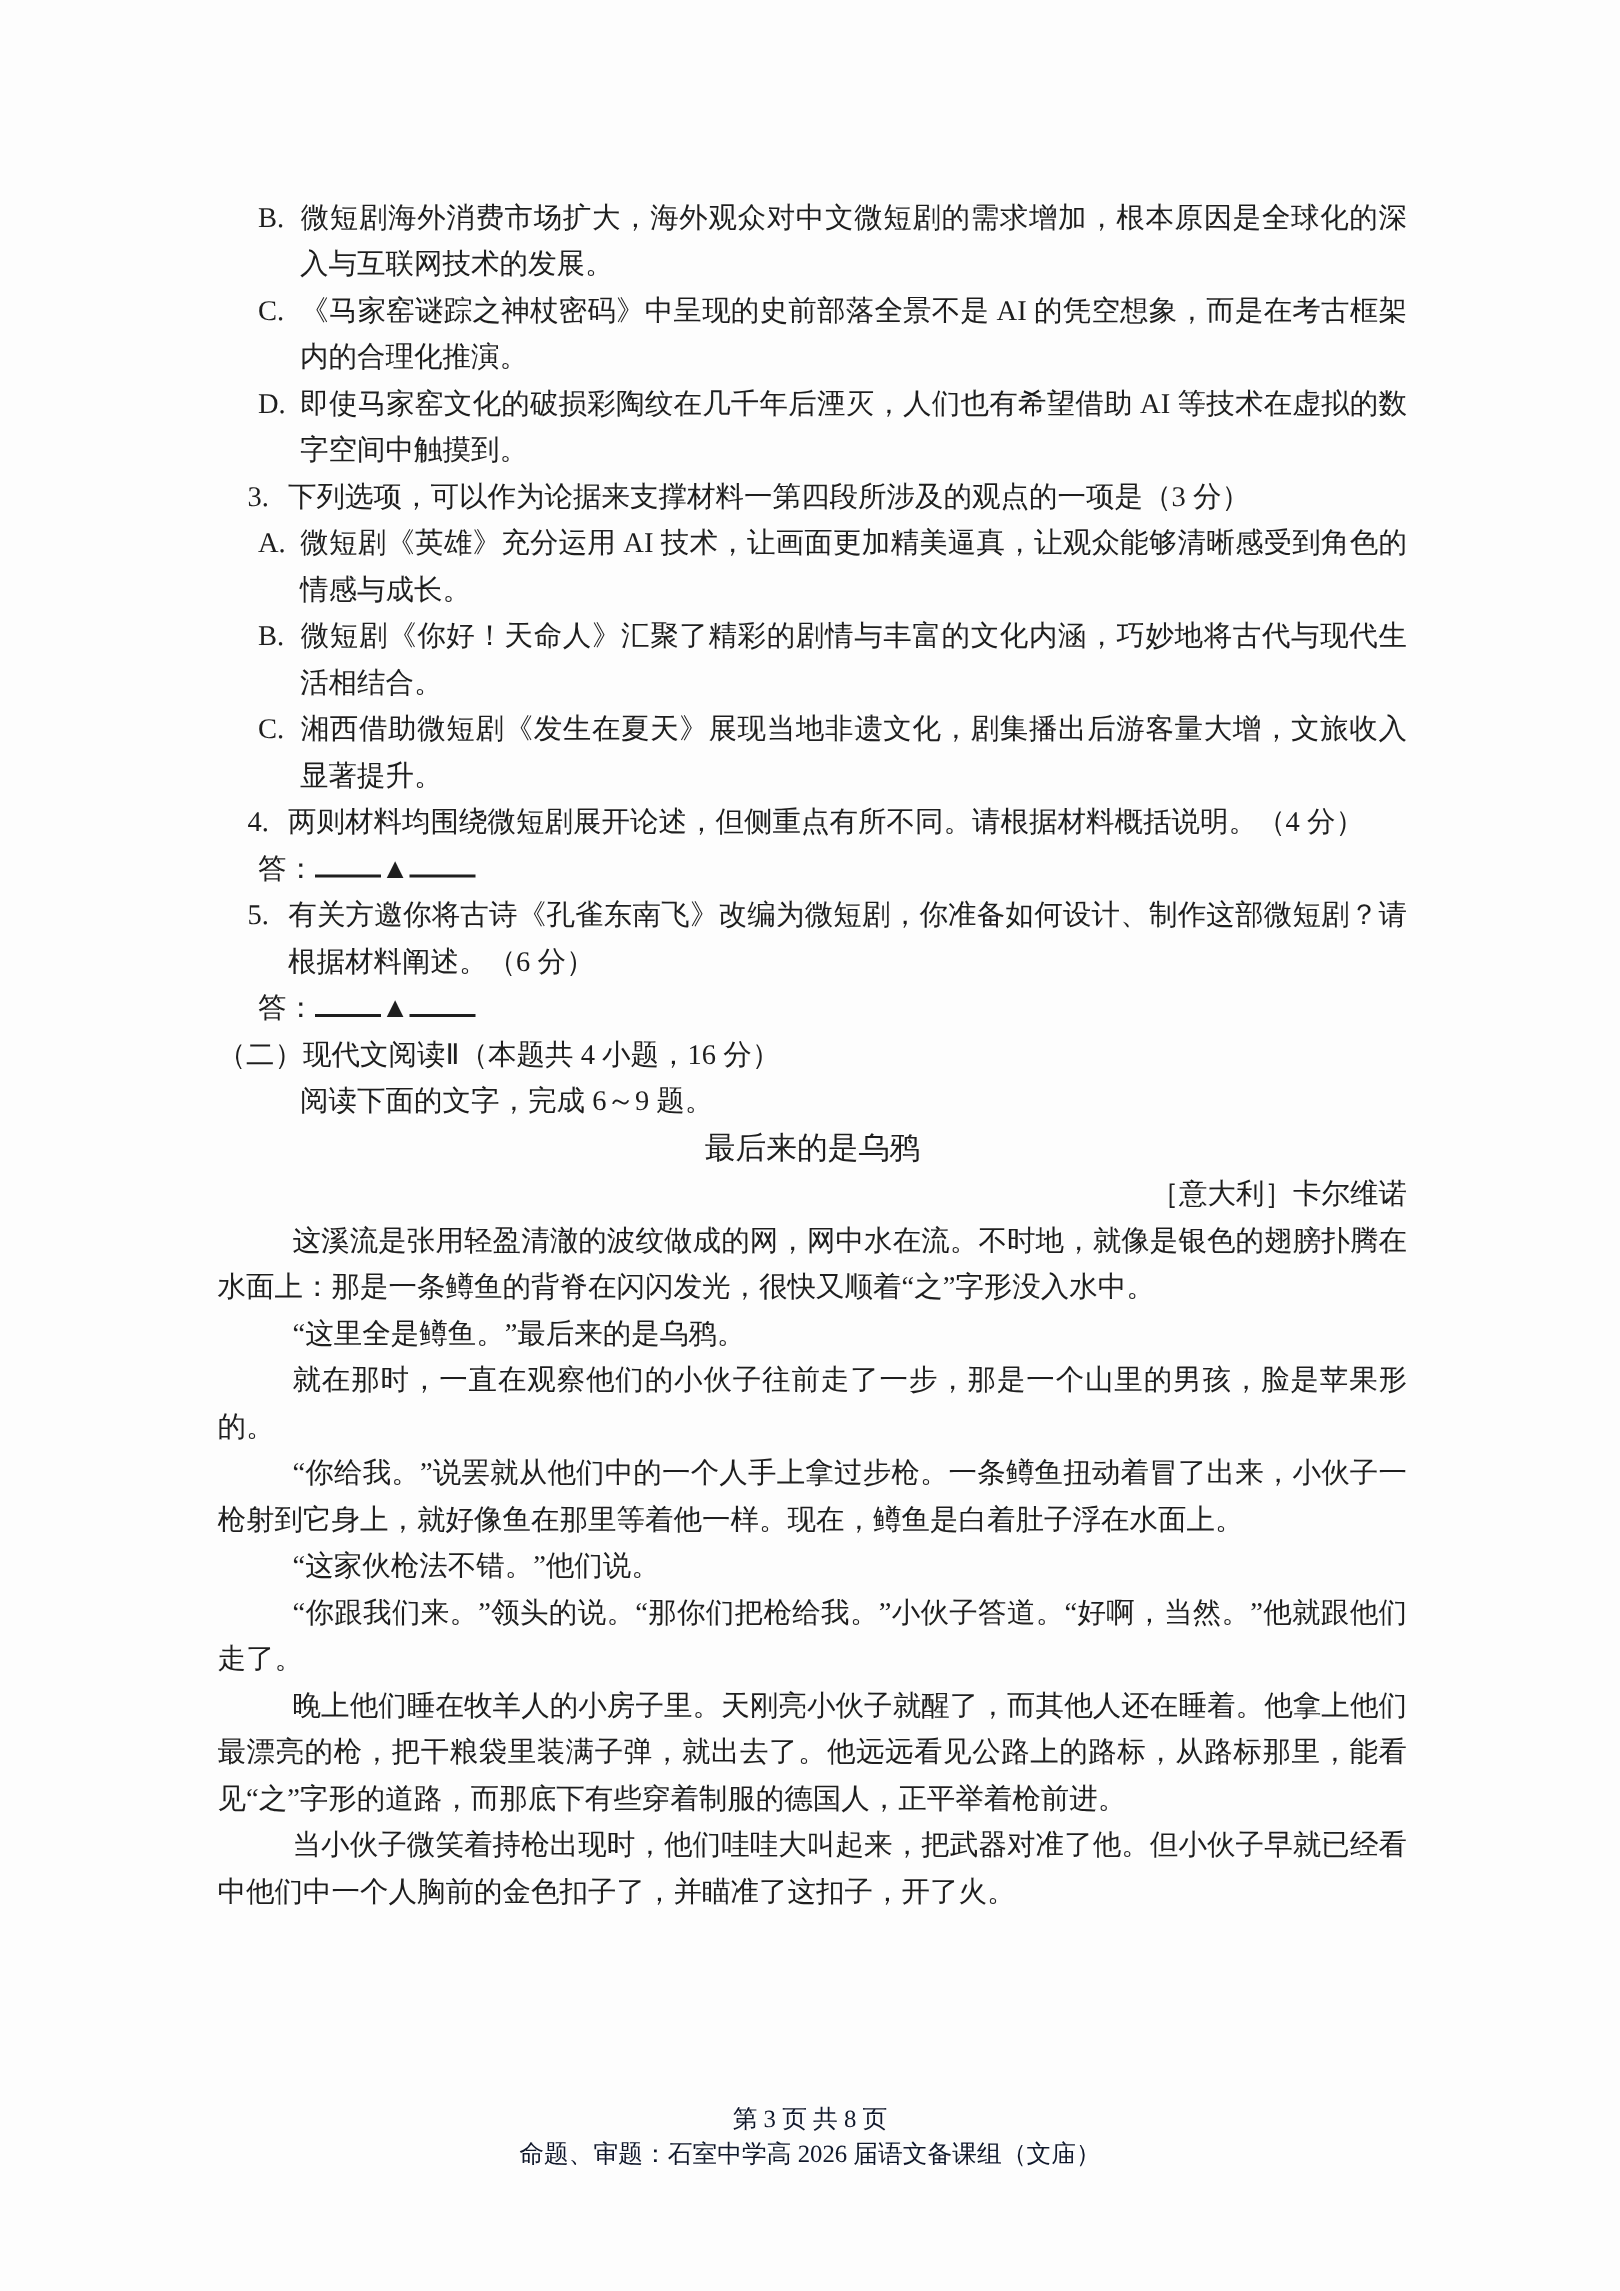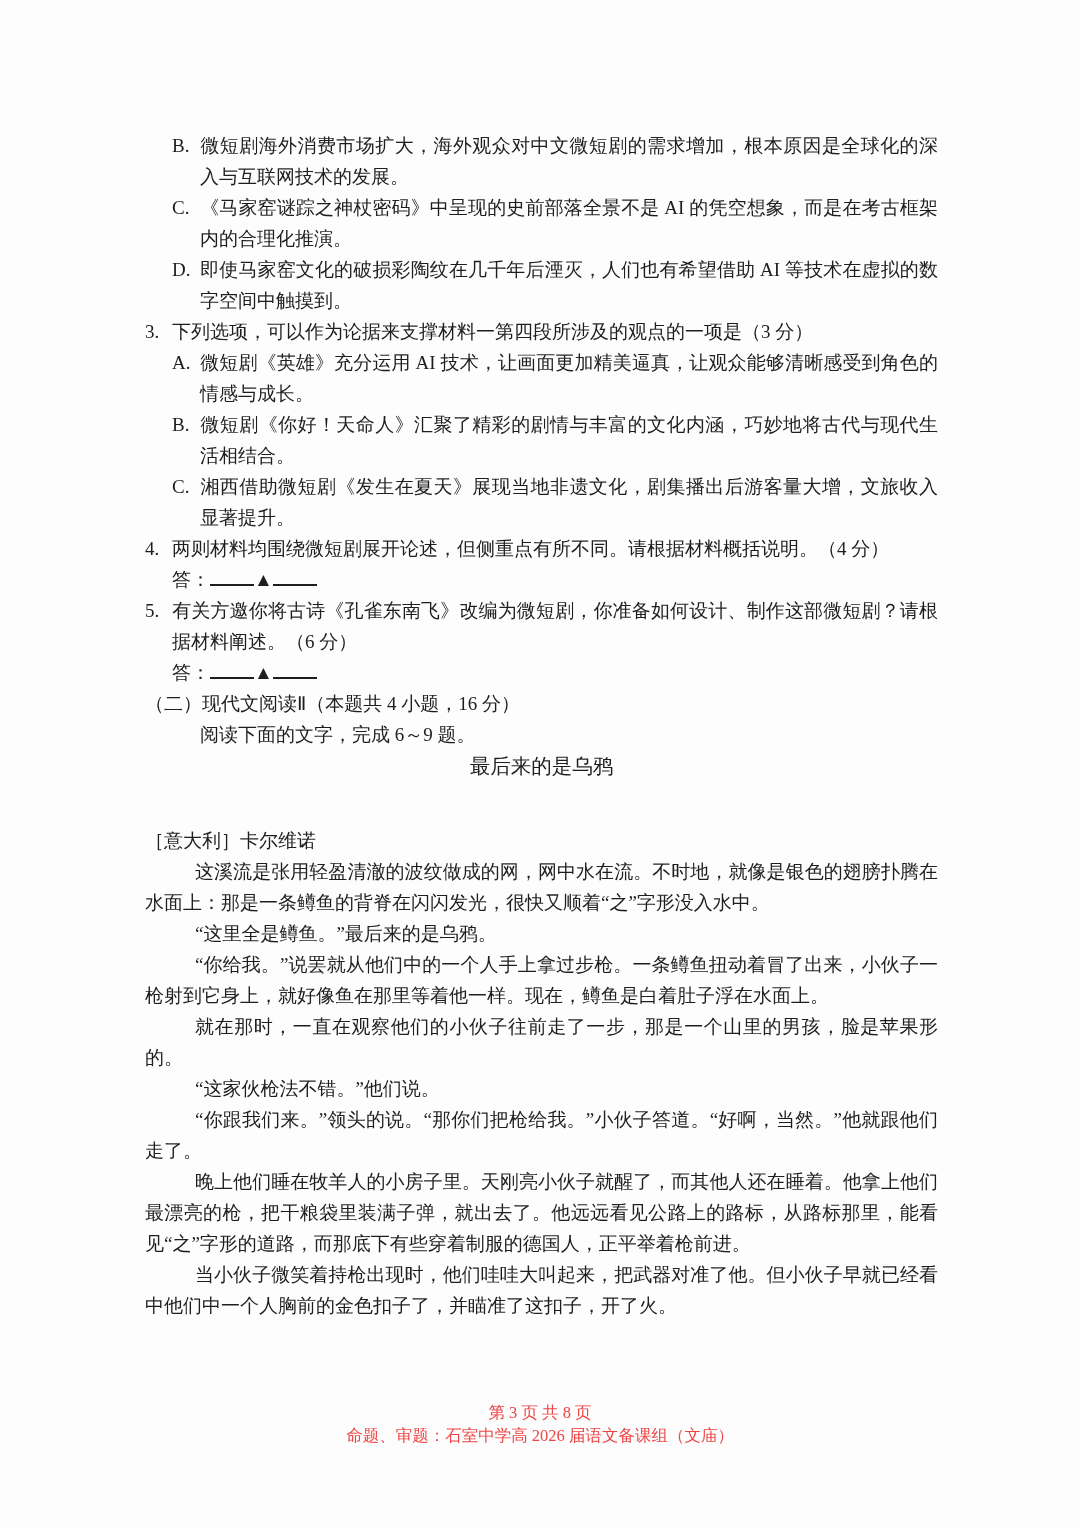--- a/index.html
+++ b/index.html
@@ -14,45 +14,45 @@
   .content{
     position:absolute;
     left:145px;top:130px;
     width:793px;
     font-size:19px;
     line-height:31px;
     text-align:justify;
   }
   .opt{padding-left:55px;}
   .opt-label{display:inline-block;width:28px;margin-left:-28px;}
-  .q{padding-left:27px;}
+  .q{padding-left:27px;margin-left:20px;}
   .q-label{display:inline-block;width:27px;margin-left:-27px;}
   .ans{padding-left:27px;}
   .blank-seg{
     display:inline-block;width:44px;height:1em;
     border-bottom:2px solid #1e1e1e;
   }
   .blank-tri{display:inline-block;font-size:19px;}
   .sec{}
   .instr{padding-left:55px;}
   .story-title{
     text-align:center;
     font-family:"Liberation Sans", sans-serif;
     font-weight:normal;
     font-size:20.5px;
   }
-  .story-author{text-align:left;margin-top:44px;}
+  .story-author{text-align:right;}
   .para{text-indent:50px;}
   .footer{
     position:absolute;
     top:1402px;left:0;right:0;
     text-align:center;
     font-size:16.5px;
     line-height:22.5px;
-    color:#ef4444;
+    color:#0f172a;
   }
 </style>
 </head>
 <body>
 
 <div class="page">
   <div class="content">
 
     <div class="opt">
       <span class="opt-label">B.</span><span>微短剧海外消费市场扩大，海外观众对中文微短剧的需求增加，根本原因是全球化的深入与互联网技术的发展。</span>
@@ -93,22 +93,22 @@
     </div>
 
     <div class="sec">（二）现代文阅读Ⅱ（本题共 4 小题，16 分）</div>
     <div class="instr">阅读下面的文字，完成 6～9 题。</div>
 
     <div class="story-title">最后来的是乌鸦</div>
     <div class="story-author">［意大利］卡尔维诺</div>
 
     <div class="para">这溪流是张用轻盈清澈的波纹做成的网，网中水在流。不时地，就像是银色的翅膀扑腾在水面上：那是一条鳟鱼的背脊在闪闪发光，很快又顺着“之”字形没入水中。</div>
     <div class="para">“这里全是鳟鱼。”最后来的是乌鸦。</div>
+    <div class="para">就在那时，一直在观察他们的小伙子往前走了一步，那是一个山里的男孩，脸是苹果形的。</div>
     <div class="para">“你给我。”说罢就从他们中的一个人手上拿过步枪。一条鳟鱼扭动着冒了出来，小伙子一枪射到它身上，就好像鱼在那里等着他一样。现在，鳟鱼是白着肚子浮在水面上。</div>
-    <div class="para">就在那时，一直在观察他们的小伙子往前走了一步，那是一个山里的男孩，脸是苹果形的。</div>
     <div class="para">“这家伙枪法不错。”他们说。</div>
     <div class="para">“你跟我们来。”领头的说。“那你们把枪给我。”小伙子答道。“好啊，当然。”他就跟他们走了。</div>
     <div class="para">晚上他们睡在牧羊人的小房子里。天刚亮小伙子就醒了，而其他人还在睡着。他拿上他们最漂亮的枪，把干粮袋里装满子弹，就出去了。他远远看见公路上的路标，从路标那里，能看见“之”字形的道路，而那底下有些穿着制服的德国人，正平举着枪前进。</div>
     <div class="para">当小伙子微笑着持枪出现时，他们哇哇大叫起来，把武器对准了他。但小伙子早就已经看中他们中一个人胸前的金色扣子了，并瞄准了这扣子，开了火。</div>
   </div>
 
   <div class="footer">
     <div>第 3 页 共 8 页</div>
     <div>命题、审题：石室中学高 2026 届语文备课组（文庙）</div>
   </div>

